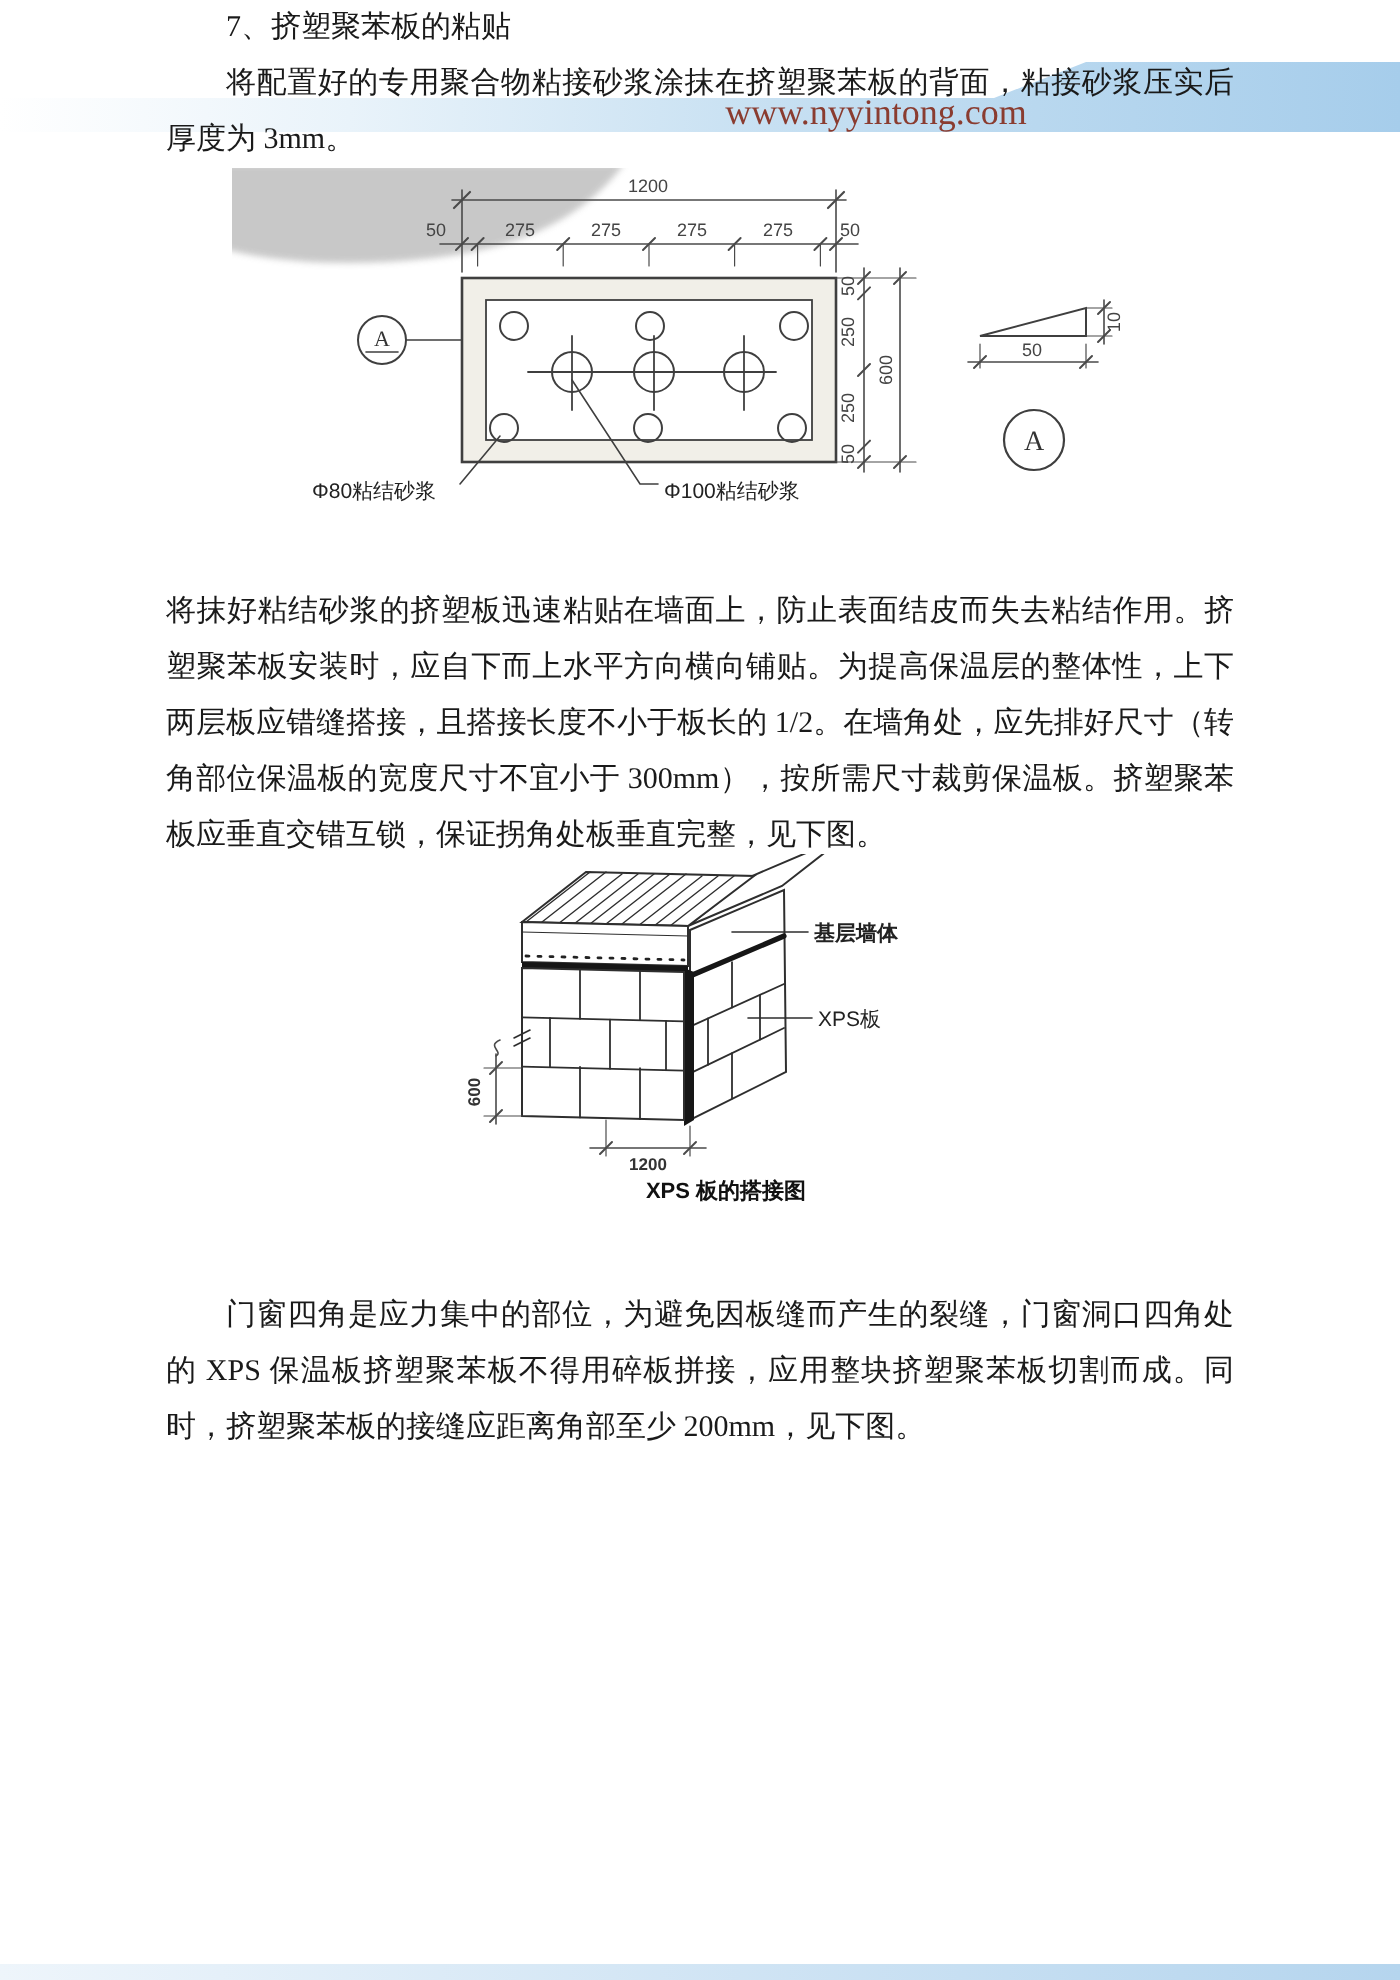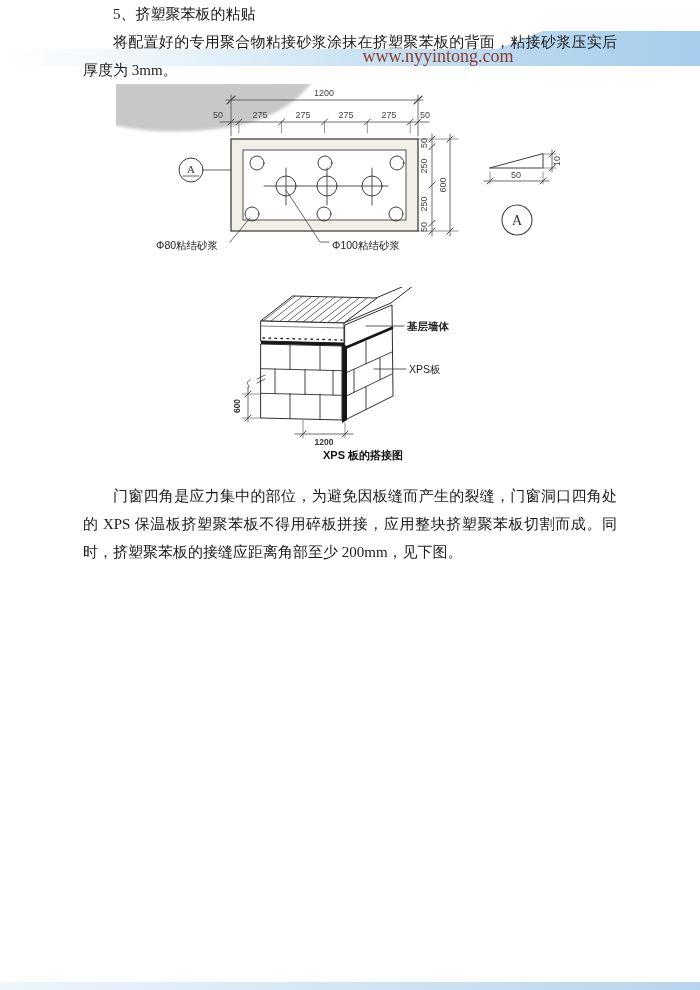--- a/index.html
+++ b/index.html
@@ -38,21 +38,21 @@
         <stop offset="0.25" stop-color="#e9f3fa"></stop>
         <stop offset="0.55" stop-color="#c7e0f2"></stop>
         <stop offset="1" stop-color="#a6cdeb"></stop>
       </linearGradient>
     </defs>
     <polygon points="0,49 497,49 543,31 700,31 700,66 0,66" fill="url(#hg)"></polygon>
   </svg>
   <div class="site-url">www.nyyintong.com</div>
 
   <div class="content">
-    <p class="indent">5、挤塑聚苯板的粘贴</p>
+    <p class="indent">7、挤塑聚苯板的粘贴</p>
     <p class="indent">将配置好的专用聚合物粘接砂浆涂抹在挤塑聚苯板的背面，粘接砂浆压实后厚度为 3mm。</p>
 
     <div class="fig fig1">
       <svg width="460" height="185" viewBox="0 0 460 185">
         <defs>
             <filter id="soft">
               <feGaussianBlur stdDeviation="1.6"></feGaussianBlur>
             </filter>
           </defs>
 
@@ -159,20 +159,21 @@
           <text class="amark" x="401" y="141" text-anchor="middle" font-size="14">A</text>
         </g>
 
         <line x1="114" y1="158" x2="134" y2="134" stroke="#3f3f3f" stroke-width="0.8"></line>
         <text class="cjk" x="40" y="165">Φ80粘结砂浆</text>
         <polyline points="170,106 204,158 213,158" fill="none" stroke="#3f3f3f" stroke-width="0.8"></polyline>
         <text class="cjk" x="216" y="165">Φ100粘结砂浆</text>
       </svg>
     </div>
 
+    <p>将抹好粘结砂浆的挤塑板迅速粘贴在墙面上，防止表面结皮而失去粘结作用。挤塑聚苯板安装时，应自下而上水平方向横向铺贴。为提高保温层的整体性，上下两层板应错缝搭接，且搭接长度不小于板长的 1/2。在墙角处，应先排好尺寸（转角部位保温板的宽度尺寸不宜小于 300mm），按所需尺寸裁剪保温板。挤塑聚苯板应垂直交错互锁，保证拐角处板垂直完整，见下图。</p>
 
     <div class="fig fig2">
       <svg width="300" height="183" viewBox="0 0 300 183">
 
         <polygon points="166,36 213,16 245,-9 198,11" fill="#ffffff" stroke="#2e2e2e" stroke-width="1"></polygon>
 
         <polygon points="83,34 166,36 199,11 115,9" fill="#ffffff" stroke="#2e2e2e" stroke-width="1"></polygon>
         <g stroke="#2e2e2e" stroke-width="0.7">
           <line x1="85" y1="34" x2="117" y2="9"></line>
             <line x1="93" y1="34" x2="125" y2="9"></line>
@@ -242,17 +243,17 @@
 
         <line x1="188" y1="39" x2="226" y2="39" stroke="#2e2e2e" stroke-width="0.8"></line>
         <text class="cjk" x="229" y="43" style="font-weight:bold">基层墙体</text>
         <line x1="196" y1="82" x2="228" y2="82" stroke="#2e2e2e" stroke-width="0.8"></line>
         <text class="cjk" x="231" y="86">XPS板</text>
 
         <text x="185" y="172" text-anchor="middle" style="font-size:11px;font-weight:bold;fill:#111">XPS 板的搭接图</text>
       </svg>
     </div>
 
-    <p class="indent" style="margin-top:6px">门窗四角是应力集中的部位，为避免因板缝而产生的裂缝，门窗洞口四角处的 XPS 保温板挤塑聚苯板不得用碎板拼接，应用整块挤塑聚苯板切割而成。同时，挤塑聚苯板的接缝应距离角部至少 200mm，见下图。</p>
+    <p class="indent" style="margin-top:28px">门窗四角是应力集中的部位，为避免因板缝而产生的裂缝，门窗洞口四角处的 XPS 保温板挤塑聚苯板不得用碎板拼接，应用整块挤塑聚苯板切割而成。同时，挤塑聚苯板的接缝应距离角部至少 200mm，见下图。</p>
   </div>
 
   <div class="footer-bar"></div>
 </div>
 
 </body></html>

